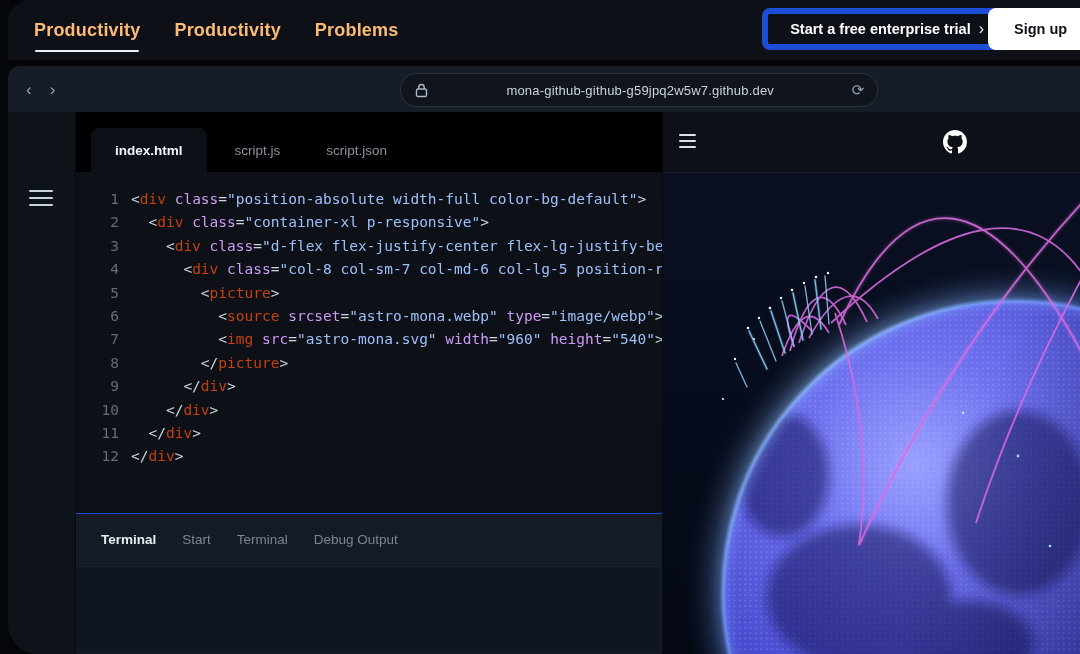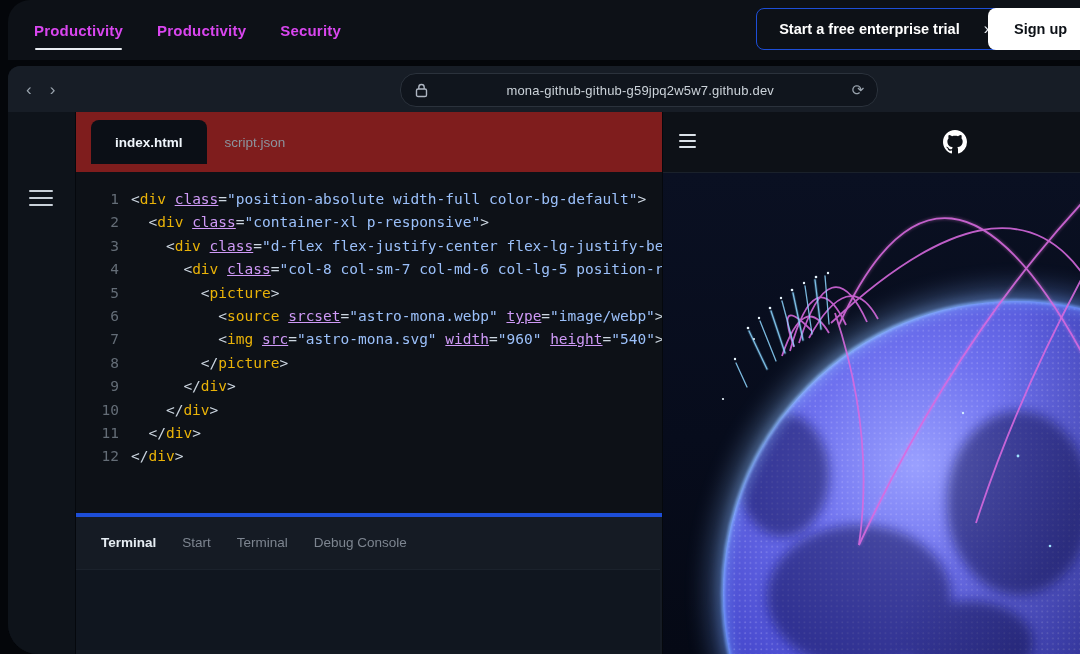--- a/index.html
+++ b/index.html
@@ -9,28 +9,28 @@
     font-family:"Liberation Sans",sans-serif;
     -webkit-font-smoothing:antialiased;
   }
   
   .topnav{
     position:absolute;left:8px;top:0;right:0;height:60px;
     background:#0d1117;border-top-left-radius:22px;
     display:flex;align-items:center;
   }
   .nav-links{display:flex;gap:34px;margin-left:26px;}
-  .nav-item{color:#d946ef;font-size:15px;font-weight:600;letter-spacing:.2px;position:relative;cursor:pointer;}
+  .nav-item{color:#fdba74;font-size:18px;font-weight:600;letter-spacing:.2px;position:relative;cursor:pointer;}
   .nav-item.active::after{
     content:"";position:absolute;left:1px;right:1px;bottom:-11px;height:2px;background:#e9edf2;border-radius:2px;
   }
   .trial-btn{
     position:absolute;right:68px;top:8px;height:42px;padding:0 22px;
-    border:1px solid #1d4ed8;border-radius:8px;background:transparent;
-    color:#ffffff;font-size:14.5px;font-weight:700;display:flex;align-items:center;gap:24px;cursor:pointer;
+    border:6px solid #1d4ed8;border-radius:8px;background:transparent;
+    color:#ffffff;font-size:14.5px;font-weight:700;display:flex;align-items:center;gap:8px;cursor:pointer;
     font-family:"Liberation Sans",sans-serif;
   }
   .trial-chevron{font-size:16px;font-weight:400;color:#e9edf2;margin-top:-1px;}
   .signup-btn{
     position:absolute;right:-68px;top:8px;height:42px;width:160px;padding:0 0 0 26px;
     background:#ffffff;border:none;border-radius:8px;color:#0d1117;font-size:14.5px;font-weight:700;
     text-align:left;cursor:pointer;font-family:"Liberation Sans",sans-serif;
   }
   
   .browser{
@@ -50,41 +50,41 @@
   }
   .lock{margin-left:14px;display:flex;}
   .url-text{flex:1;text-align:center;color:#ccd3da;font-size:13px;letter-spacing:.2px;}
   .refresh{margin-right:12px;color:#9aa4ae;font-size:15px;cursor:pointer;transform:scaleX(-1);}
   
   .main{position:absolute;left:0;top:46px;right:0;bottom:0;display:flex;}
   .sidebar{width:67px;background:#0e131a;border-right:1px solid #05080d;position:relative;}
   .hamburger{position:absolute;left:21px;top:78px;width:24px;cursor:pointer;}
   .hamburger i{display:block;height:2px;background:#c9d1d9;border-radius:2px;margin-bottom:5px;}
   .editor-col{width:586px;display:flex;flex-direction:column;position:relative;}
-  .tabbar{height:60px;background:#7f1d1d;display:flex;align-items:center;position:relative;}
+  .tabbar{height:60px;background:#000000;display:flex;align-items:flex-end;position:relative;gap:10px;}
   .tab{
     font-size:13.5px;color:#8b949e;padding:0 18px;height:44px;display:flex;align-items:center;cursor:pointer;
   }
   .tab.active{
     background:#0b0f16;color:#f0f6fc;font-weight:600;border-radius:8px 8px 0 0;margin-left:15px;padding:0 24px;
   }
   .codearea{
     flex:0 0 325px;background:#0d1117;overflow:hidden;padding-top:16px;
     font-family:"DejaVu Sans Mono","Liberation Mono",monospace;font-size:14.5px;line-height:23.4px;
     white-space:pre;
   }
   .code-row{display:flex;}
   .ln{width:43px;text-align:right;color:#646d77;flex:none;}
   .cd{margin-left:12px;flex:none;}
   .sg-p,.sg-w{color:#ccd6e0;}
-  .sg-t{color:#eab308;}
-  .sg-a{color:#cf9af7;text-decoration:underline;}
+  .sg-t{color:#c2410c;}
+  .sg-a{color:#cf9af7;}
   .sg-s{color:#9bc0fa;}
   .terminal{
-    flex:1;background:#151b24;border-top:4px solid #1d4ed8;position:relative;
+    flex:1;background:#151b24;border-top:1px solid #1d4ed8;position:relative;
   }
   .term-tabs{display:flex;gap:26px;padding:18px 0 0 25px;}
   .term-tab{font-size:13.5px;color:#7d8590;cursor:pointer;}
   .term-tab.active{color:#e6edf3;font-weight:600;}
   .term-body{
     position:absolute;left:0;right:2px;top:52px;bottom:4px;
     background:#10161f;border-top:1px solid #1b222c;
   }
   .preview-col{flex:1;display:flex;flex-direction:column;border-left:1px solid #05080d;min-width:0;}
   .preview-header{height:60px;background:#0d1117;position:relative;border-bottom:1px solid #1a212b;}
@@ -97,21 +97,21 @@
   }
   .scene svg{position:absolute;left:0;top:0;}
 </style>
 </head>
 <body>
 
 <div class="topnav">
   <div class="nav-links">
     <span class="nav-item active">Productivity</span>
     <span class="nav-item">Productivity</span>
-    <span class="nav-item">Security</span>
+    <span class="nav-item">Problems</span>
   </div>
   <button class="trial-btn">
     <span>Start a free enterprise trial</span>
     <span class="trial-chevron">›</span>
   </button>
   <button class="signup-btn">Sign up</button>
 </div>
 
 <div class="browser">
 
@@ -138,29 +138,30 @@
       <div class="hamburger">
           <i></i>
           <i></i>
           <i></i>
         </div>
     </div>
 
     <div class="editor-col">
       <div class="tabbar">
         <div class="tab active">index.html</div>
+        <div class="tab">script.js</div>
         <div class="tab">script.json</div>
       </div>
       <div class="codearea" id="code-lines"><div class="code-row"><span class="ln">1</span><span class="cd"><span class="sg-p">&lt;</span><span class="sg-t">div</span><span class="sg-w"> </span><span class="sg-a">class</span><span class="sg-p">=</span><span class="sg-s">"position-absolute width-full color-bg-default"</span><span class="sg-p">&gt;</span></span></div><div class="code-row"><span class="ln">2</span><span class="cd"><span class="sg-w">  </span><span class="sg-p">&lt;</span><span class="sg-t">div</span><span class="sg-w"> </span><span class="sg-a">class</span><span class="sg-p">=</span><span class="sg-s">"container-xl p-responsive"</span><span class="sg-p">&gt;</span></span></div><div class="code-row"><span class="ln">3</span><span class="cd"><span class="sg-w">    </span><span class="sg-p">&lt;</span><span class="sg-t">div</span><span class="sg-w"> </span><span class="sg-a">class</span><span class="sg-p">=</span><span class="sg-s">"d-flex flex-justify-center flex-lg-justify-between"</span></span></div><div class="code-row"><span class="ln">4</span><span class="cd"><span class="sg-w">      </span><span class="sg-p">&lt;</span><span class="sg-t">div</span><span class="sg-w"> </span><span class="sg-a">class</span><span class="sg-p">=</span><span class="sg-s">"col-8 col-sm-7 col-md-6 col-lg-5 position-relative"</span></span></div><div class="code-row"><span class="ln">5</span><span class="cd"><span class="sg-w">        </span><span class="sg-p">&lt;</span><span class="sg-t">picture</span><span class="sg-p">&gt;</span></span></div><div class="code-row"><span class="ln">6</span><span class="cd"><span class="sg-w">          </span><span class="sg-p">&lt;</span><span class="sg-t">source</span><span class="sg-w"> </span><span class="sg-a">srcset</span><span class="sg-p">=</span><span class="sg-s">"astro-mona.webp"</span><span class="sg-w"> </span><span class="sg-a">type</span><span class="sg-p">=</span><span class="sg-s">"image/webp"</span><span class="sg-p">&gt;</span></span></div><div class="code-row"><span class="ln">7</span><span class="cd"><span class="sg-w">          </span><span class="sg-p">&lt;</span><span class="sg-t">img</span><span class="sg-w"> </span><span class="sg-a">src</span><span class="sg-p">=</span><span class="sg-s">"astro-mona.svg"</span><span class="sg-w"> </span><span class="sg-a">width</span><span class="sg-p">=</span><span class="sg-s">"960"</span><span class="sg-w"> </span><span class="sg-a">height</span><span class="sg-p">=</span><span class="sg-s">"540"</span><span class="sg-p">&gt;</span></span></div><div class="code-row"><span class="ln">8</span><span class="cd"><span class="sg-w">        </span><span class="sg-p">&lt;/</span><span class="sg-t">picture</span><span class="sg-p">&gt;</span></span></div><div class="code-row"><span class="ln">9</span><span class="cd"><span class="sg-w">      </span><span class="sg-p">&lt;/</span><span class="sg-t">div</span><span class="sg-p">&gt;</span></span></div><div class="code-row"><span class="ln">10</span><span class="cd"><span class="sg-w">    </span><span class="sg-p">&lt;/</span><span class="sg-t">div</span><span class="sg-p">&gt;</span></span></div><div class="code-row"><span class="ln">11</span><span class="cd"><span class="sg-w">  </span><span class="sg-p">&lt;/</span><span class="sg-t">div</span><span class="sg-p">&gt;</span></span></div><div class="code-row"><span class="ln">12</span><span class="cd"><span class="sg-p">&lt;/</span><span class="sg-t">div</span><span class="sg-p">&gt;</span></span></div></div>
       <div class="terminal">
         <div class="term-tabs">
           <span class="term-tab active">Terminal</span>
           <span class="term-tab">Start</span>
           <span class="term-tab">Terminal</span>
-          <span class="term-tab">Debug Console</span>
+          <span class="term-tab">Debug Output</span>
         </div>
         <div class="term-body"></div>
       </div>
     </div>
 
     <div class="preview-col">
       <div class="preview-header">
         <div class="p-hamburger">
             <i></i>
             <i></i>

